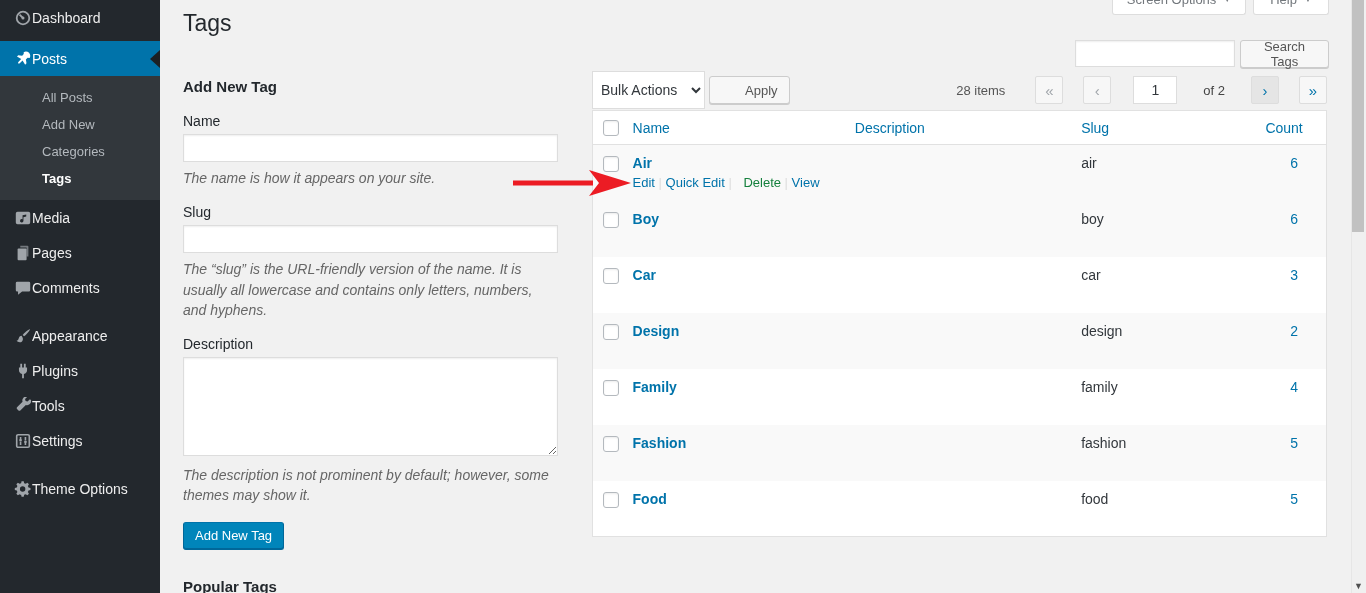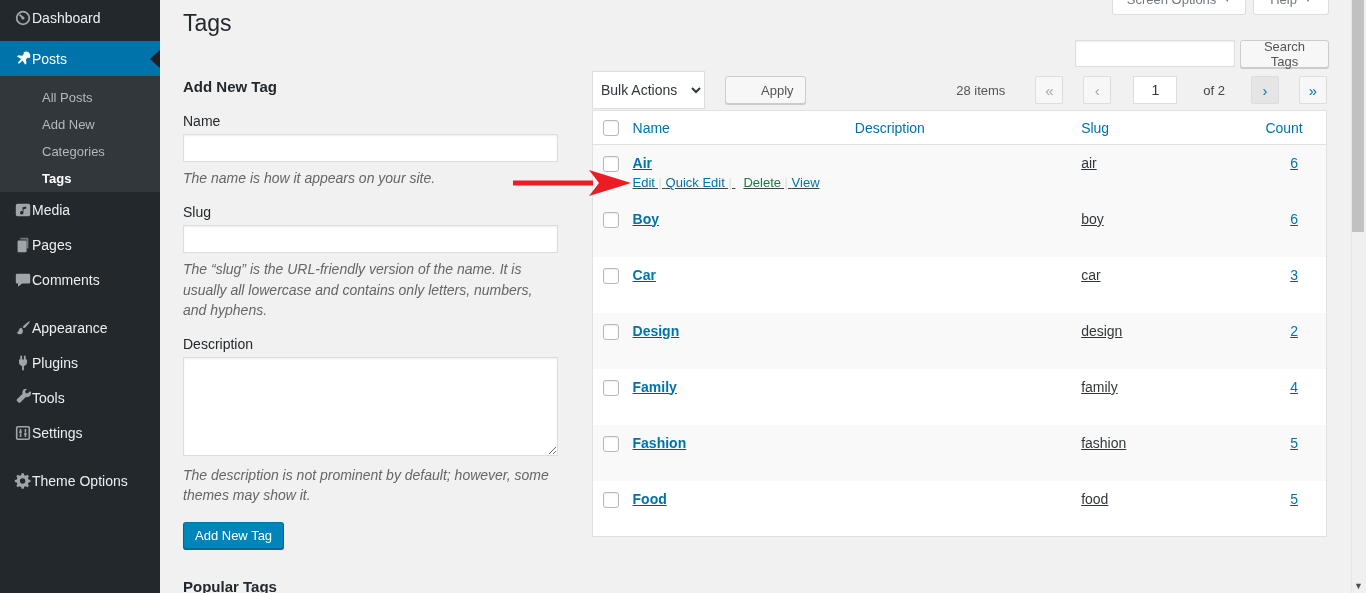--- a/index.html
+++ b/index.html
@@ -9,21 +9,21 @@
   
   #sidebar { position:absolute; left:0; top:0; width:160px; height:593px; background:#23282d; z-index:5; }
   .mi { display:flex; align-items:center; gap:0; padding:8px 8px 8px 13px; color:#eee; font-size:14px; line-height:18px; cursor:pointer; position:relative; }
   .mi .ico { width:19px; height:19px; color:#a0a5aa; flex:0 0 19px; display:flex; align-items:center; justify-content:center; }
   .mi .ico svg { width:18px; height:18px; fill:currentColor; }
   .mi.active { background:#0073aa; color:#fff; }
   .mi.active .ico { color:#fff; }
   .mi.active .wedge { position:absolute; right:0; top:50%; margin-top:-9px; width:0; height:0;
     border:9px solid transparent; border-right:10px solid #1c2024; border-left:none; }
   .mi.dim { color:#a0a5aa; }
-  .submenu { background:#32373c; padding:8px 0 0; }
+  .submenu { background:#32373c; padding:8px 0 8px; }
   .smi { padding:6px 12px 6px 42px; color:#b4b9be; font-size:13px; line-height:15px; cursor:pointer; }
   .smi.current { color:#fff; font-weight:bold; }
   .menu-sep { height:13px; }
 
   
   #content { position:absolute; left:160px; top:0; width:1191px; height:593px; }
   #page-title { position:absolute; left:23px; top:9px; font-size:23px; font-weight:400; color:#23282d; line-height:29px; }
 
   .screen-btn { position:absolute; top:-15px; height:30px; background:#fff; border:1px solid #ddd; border-top:none;
     border-radius:0 0 3px 3px; color:#72777c; font-size:13px; display:flex; align-items:center; justify-content:center; gap:7px; cursor:pointer; }
@@ -44,34 +44,34 @@
   .btn-primary { background:#0085ba; border-color:#0073aa #006799 #006799; color:#fff; box-shadow:inset 0 -1px 0 #006799; margin-top:16px; }
   .popular-heading { font-size:15px; font-weight:bold; color:#23282d; margin-top:28px; }
 
   
   #search-input { position:absolute; left:915px; top:40px; width:160px; height:27px; border:1px solid #ddd; background:#fff;
     box-shadow:inset 0 1px 2px rgba(0,0,0,.07); padding:3px 6px; font-size:14px; }
   #search-btn { position:absolute; left:1080px; top:40px; width:89px; justify-content:center; }
 
   #toolbar { position:absolute; left:432px; top:75px; width:735px; height:30px; display:flex; align-items:center; }
   #bulk-select { height:38px; border:1px solid #ddd; background:#fff; color:#32373c; font-size:14px; font-family:inherit; padding:0 4px; width:113px; }
-  #apply-btn { margin-left:20px;padding-left:35px; }
+  #apply-btn { margin-left:4px;padding-left:35px; }
   #toolbar .right { margin-left:auto; display:flex; align-items:center; gap:20px; }
   #items-count { color:#555; font-size:13px; margin-right:10px; }
   .pg-box { width:28px; height:28px; display:inline-flex; align-items:center; justify-content:center;
     border:1px solid #ddd; background:#f7f7f7; border-radius:2px; font-size:15px; color:#a0a5aa; cursor:default; }
   .pg-box.enabled { color:#0073aa; cursor:pointer; }
   .pg-box.shade { background:#e5e5e5; }
   #page-input { width:44px; height:28px; border:1px solid #ddd; text-align:center; font-size:14px; color:#32373c; margin:0 2px; }
   #of-label { color:#444; font-size:13px; margin:0 6px 0 4px; }
 
   #tags-table { position:absolute; left:432px; top:110px; width:735px; border-collapse:collapse; background:#fff;
     border:1px solid #e1e1e1; table-layout:fixed; }
   #tags-table th { font-size:14px; font-weight:400; color:#0073aa; text-align:left; padding:8px 10px; height:34px; border-bottom:1px solid #e1e1e1; cursor:pointer; }
-  #tags-table td { font-size:14px; vertical-align:top; padding:10px 10px 0; height:56px;text-decoration:underline; }
+  #tags-table td { font-size:14px; vertical-align:top; padding:10px 10px 0; height:56px; }
   #tags-table tr.stripe td { background:#f9f9f9; }
   .col-cb { width:30px; } .col-name { width:222px; } .col-desc { width:226px; } .col-slug { width:184px; } .col-count { width:71px; }
   th.count, td.count { text-align:right; padding-right:28px !important; }
   td.count a { color:#0073aa; text-decoration:none; cursor:pointer; }
   td.slug { color:#32373c; }
   .row-title { color:#0073aa; font-weight:bold; text-decoration:none; cursor:pointer; }
   .row-actions { font-size:13px; margin-top:4px; color:#ddd; }
   .row-actions a { color:#0073aa; text-decoration:none; cursor:pointer; }
   .row-actions a.delete { color:#15803d;margin-left:8px; }
   .row-actions a:not(:last-child)::after { content:" | "; color:#ddd; }

